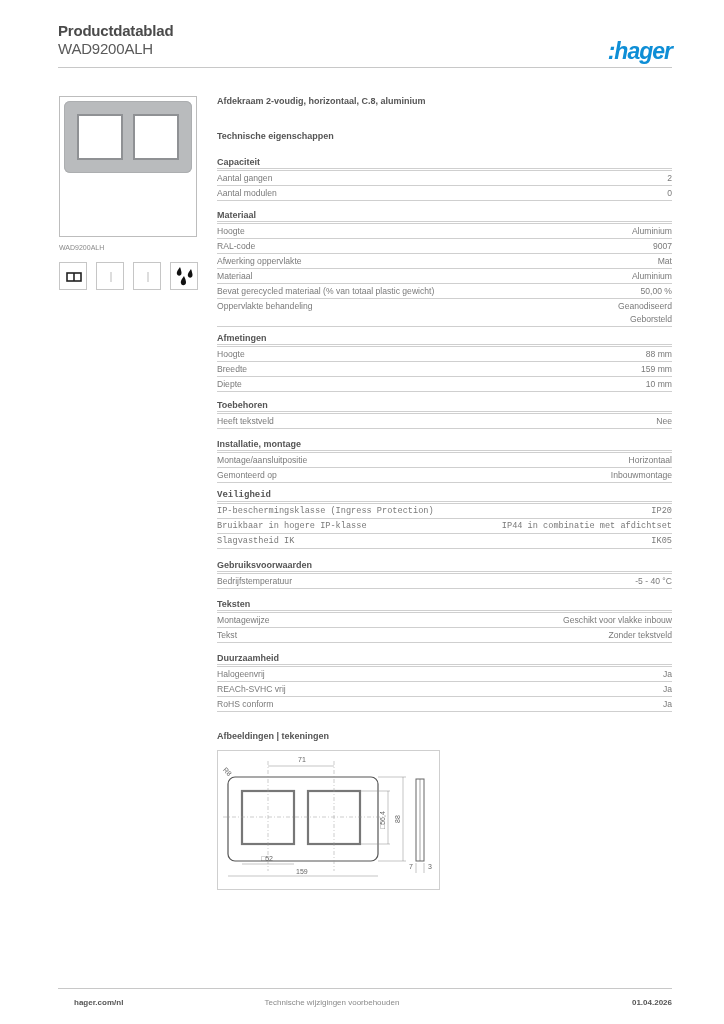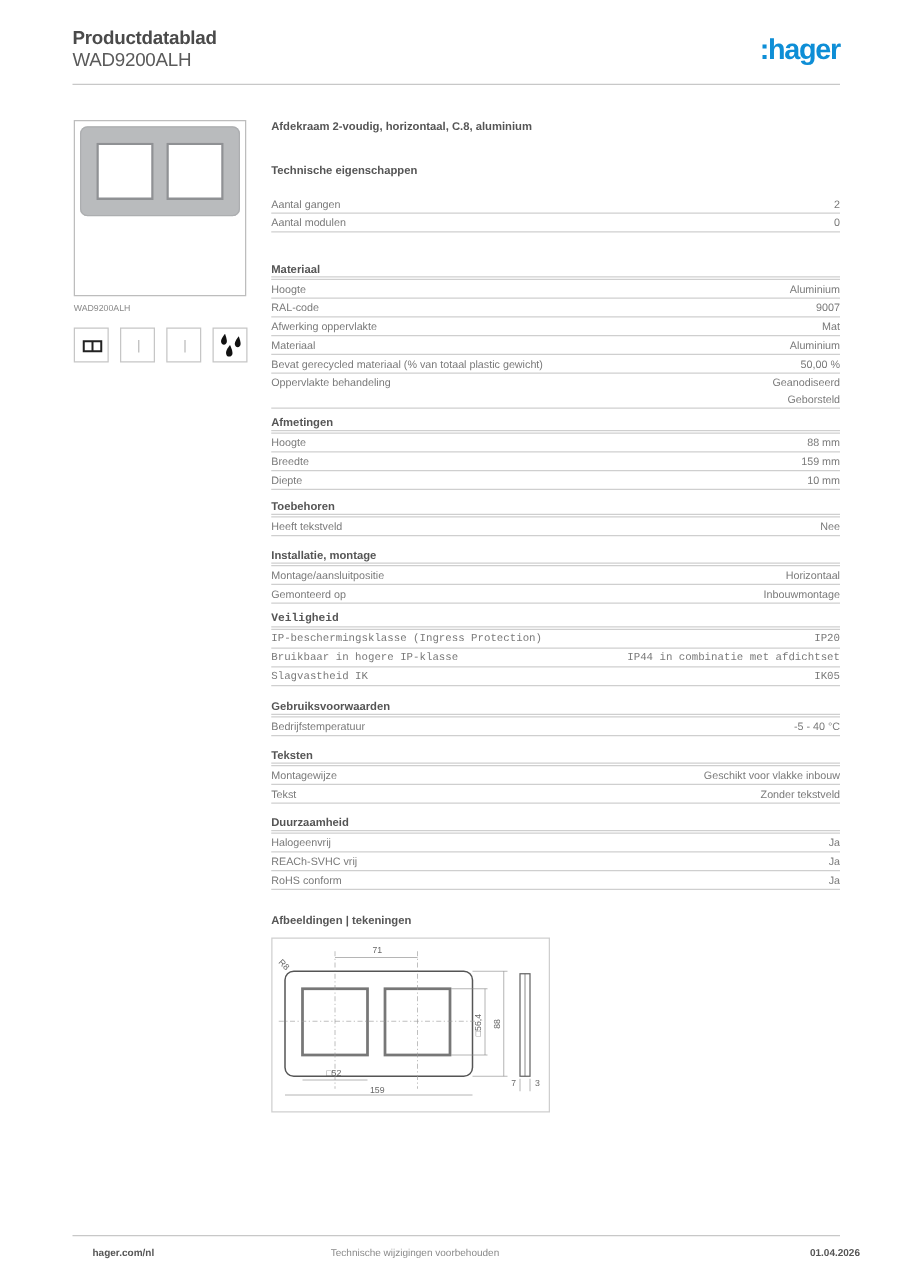--- a/index.html
+++ b/index.html
@@ -1,21 +1,21 @@
 <!DOCTYPE html>
 <html><head>
 <meta charset="utf-8">
 <style>
   html, body { margin: 0; padding: 0; background: #ffffff; }
   body { width: 724px; height: 1024px; position: relative; overflow: hidden;
          font-family: "Liberation Sans", sans-serif; color: #6b6b6b; }
   .header { position: absolute; left: 58px; top: 20px; width: 614px; height: 50px; }
   .doc-title { position: absolute; left: 0; top: 2px; font-size: 15px; font-weight: bold; color: #4a4a4a; letter-spacing: -0.2px; }
   .doc-sub { position: absolute; left: 0; top: 20px; font-size: 15px; color: #5a5a5a; letter-spacing: -0.2px; }
-  .logo { position: absolute; right: 0; top: 6px; font-size: 23px; font-weight: bold; letter-spacing: -1px; }
+  .logo { position: absolute; right: 0; top: 18px; font-size: 23px; font-weight: bold; letter-spacing: -1px; font-style: italic; }
   .header-rule { position: absolute; left: 58px; top: 67px; width: 614px; height: 0; border-top: 1px solid #c8c8c8; }
 
   .product-image { position: absolute; left: 59px; top: 96px; width: 138px; height: 141px; border: 1px solid #bdbdbd; box-sizing: border-box; background: #fff; }
   .plate { position: absolute; left: 4px; top: 4px; width: 128px; height: 72px; background: #b9bbbd; border-radius: 6px;
            box-shadow: inset 0 0 0 1px #acaeb0; }
   .plate .win { position: absolute; top: 13px; width: 46px; height: 46px; background: #fff; border: 2px solid #8f9194; box-sizing: border-box; }
   .plate .win.w1 { left: 13px; } .plate .win.w2 { left: 69px; }
   .img-caption { position: absolute; left: 59px; top: 244px; font-size: 7px; color: #8a8a8a; }
   .icon-row { position: absolute; left: 59px; top: 262px; width: 138px; height: 30px; }
   .icon-box { position: absolute; top: 0; width: 28px; height: 28px; border: 1px solid #c6c6c6; box-sizing: border-box; background: #fff; }
@@ -29,21 +29,21 @@
   .sec-head { font-size: 9px; font-weight: bold; color: #555; height: 12px; line-height: 12px; border-bottom: 3px double #cfcfcf; padding-bottom: 0; }
   .row { display: flex; justify-content: space-between; font-size: 8.6px; color: #7a7a7a; line-height: 13px; border-bottom: 1px solid #cfcfcf; padding-top: 1px; }
   .row .val { text-align: right; }
 
   .drawing-title { position: absolute; left: 217px; top: 731px; font-size: 9px; font-weight: bold; color: #555; text-align: center; }
   .drawing { position: absolute; left: 217px; top: 750px; width: 223px; height: 140px; border: 1px solid #cfcfcf; box-sizing: border-box; }
 
   .footer-rule { position: absolute; left: 58px; top: 988px; width: 614px; border-top: 1px solid #c8c8c8; }
   .footer-left { position: absolute; left: 58px; top: 998px; font-size: 8px; font-weight: bold; color: #555; padding-left: 16px; }
   .footer-center { position: absolute; left: 0; width: 664px; top: 998px; text-align: center; font-size: 8px; color: #8a8a8a; }
-  .footer-right { position: absolute; right: 36px; top: 998px; font-size: 8px; font-weight: bold; color: #555; }
+  .footer-right { position: absolute; right: 52px; top: 998px; font-size: 8px; font-weight: bold; color: #555; }
 </style>
 </head>
 <body>
 
 <div class="header">
   <div class="doc-title">Productdatablad</div>
   <div class="doc-sub">WAD9200ALH</div>
   <div class="logo" style="color:#0e8ed6">:hager</div>
 </div>
 <div class="header-rule"></div>
@@ -81,20 +81,21 @@
     </svg>
   </div>
 </div>
 
 <div class="content">
   <div class="product-desc">Afdekraam 2-voudig, horizontaal, C.8, aluminium</div>
   <div class="tech-title">Technische eigenschappen</div>
 
   <div id="sections">
       <div class="section" style="top: 156px;">
+        <div class="sec-head">Capaciteit</div>
         <div class="row">
           <span>Aantal gangen</span>
           <span class="val">
             <div>2</div>
           </span>
         </div>
         <div class="row">
           <span>Aantal modulen</span>
           <span class="val">
             <div>0</div>

